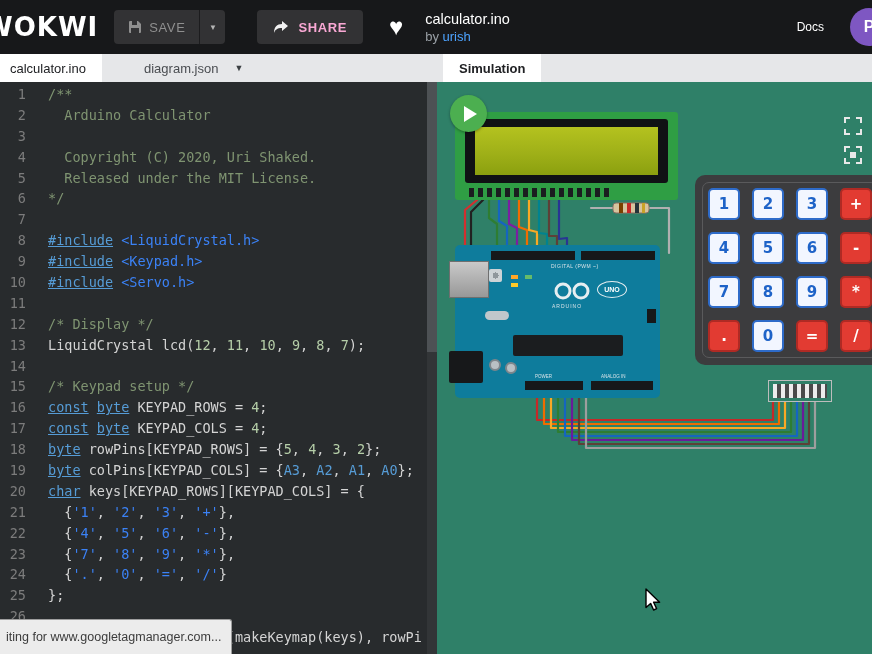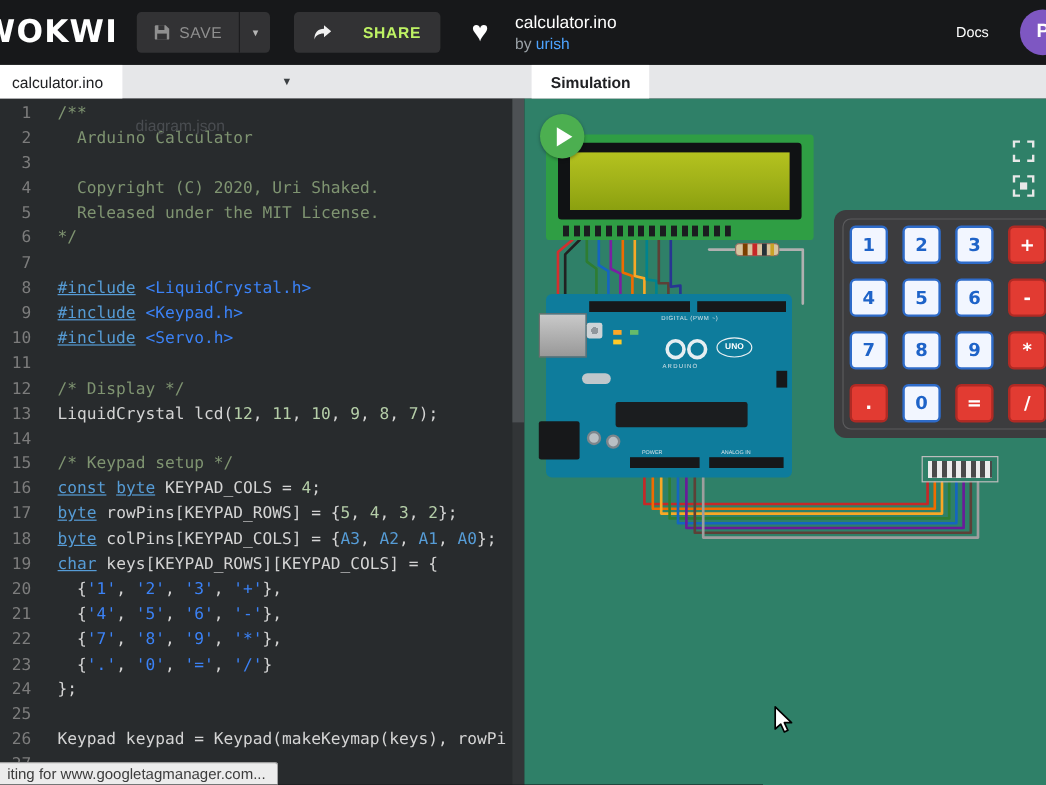--- a/index.html
+++ b/index.html
@@ -12,39 +12,39 @@
             display:flex; align-items:center; z-index:20; }
   .logo { font-family:"DejaVu Sans", sans-serif; font-weight:800; font-size:26px; color:#fff;
           margin-left:-16px; letter-spacing:1px; flex:none; }
   .btn { display:flex; align-items:center; background:#323234; height:34px; border-radius:4px;
          overflow:hidden; flex:none; cursor:pointer; }
   .save-group { margin-left:16px; }
   .save-main { display:flex; gap:7px; align-items:center; padding:0 14px; color:#8f8f8f;
                font-weight:400; font-size:13px; letter-spacing:0.6px; height:100%; }
   .save-caret { width:26px; height:100%; display:flex; align-items:center; justify-content:center;
                 border-left:1px solid #1c1c1e; color:#b5b5b5; font-size:8px; }
-  .share-btn { margin-left:20px; padding:0 16px; gap:25px; color:#bef264; font-weight:700;
+  .share-btn { margin-left:32px; padding:0 16px; gap:9px; color:#f9a8d4; font-weight:700;
                font-size:13px; letter-spacing:0.6px; }
   .heart { margin-left:26px; color:#fff; font-size:24px; line-height:1; flex:none; }
   .title-block { margin-left:22px; display:flex; flex-direction:column; gap:2px; flex:none; }
   .proj-title { color:#fff; font-size:14.5px; }
   .byline { font-size:13px; color:#9aa0a6; }
   .byline .author { color:#4da3ff; }
   .docs { margin-left:auto; margin-right:26px; color:#fff; font-size:12px; flex:none; cursor:pointer; }
   .avatar { width:38px; height:38px; border-radius:50%; background:#7e57c2; color:#fff;
             font-weight:700; font-size:16px; display:flex; align-items:center; justify-content:center;
             margin-right:-16px; flex:none; }
 
   
   .tabstrip { position:absolute; top:54px; left:0; right:0; height:28px; background:#e6e7e9; z-index:19; }
   .tab { position:absolute; top:0; height:28px; display:flex; align-items:center; padding:0 16px;
          font-size:13px; color:#4a4d51; cursor:pointer; white-space:nowrap; }
   .tab.active { background:#fff; color:#202124; }
   #tab-file { left:-6px; }
-  #tab-diagram { left:97px;margin-top:36px; }
+  #tab-diagram { left:128px; }
   #tab-caret { left:228px; width:22px; justify-content:center; padding:0; font-size:9px; color:#3c4043; }
   #tab-sim { left:443px; font-weight:700; }
 
   
   .editor { position:absolute; top:82px; left:0; width:437px; height:572px; background:#282b2d;
             overflow:hidden; font-family:"DejaVu Sans Mono", monospace; font-size:13.5px; }
   .gutter { position:absolute; top:2px; left:0; width:26px; text-align:right; color:#7c7c7c; }
   .gutter .ln { height:20.9px; line-height:20.9px; }
   .code { position:absolute; top:2px; left:48px; color:#d4d4d4; }
   .cline { height:20.9px; line-height:20.9px; white-space:pre; }
@@ -112,21 +112,21 @@
   .key.blue { background:#f2f6ff; color:#1e63c8; border:2px solid #2e6bc9; }
   .key.red  { background:#e23b32; color:#fff; border:2px solid #b02a24; }
   .kp-conn { position:absolute; left:331px; top:298px; width:64px; height:22px; background:#ececec;
              border:1px solid #bdbdbd; z-index:2;
              background-image:repeating-linear-gradient(90deg,#4a4a4a 0 4px, #ececec 4px 8px);
              background-clip:content-box; padding:3px 4px; }
 
   .cursor-layer { position:absolute; left:205px; top:505px; z-index:6; pointer-events:none; }
 
   
-  .status-bubble { position:absolute; left:0; bottom:0; height:19px; z-index:30; background:#ececec;
+  .status-bubble { position:absolute; left:0; bottom:0; height:35px; z-index:30; background:#ececec;
                    border:1px solid #9e9e9e; border-left:none; border-bottom:none;
                    border-radius:0 3px 0 0; color:#3c3c3c; font-size:12.5px;
                    display:flex; align-items:center; padding:0 10px 0 6px; white-space:nowrap; }
 </style>
 </head>
 <body>
 
 <div id="app">
 
   <div class="topbar">
@@ -215,20 +215,21 @@
         <div class="cline"><span class="s-cm">*/</span></div>
         <div class="cline"></div>
         <div class="cline"><span class="s-kw">#include</span><span class="s-pl"> </span><span class="s-st">&lt;LiquidCrystal.h&gt;</span></div>
         <div class="cline"><span class="s-kw">#include</span><span class="s-pl"> </span><span class="s-st">&lt;Keypad.h&gt;</span></div>
         <div class="cline"><span class="s-kw">#include</span><span class="s-pl"> </span><span class="s-st">&lt;Servo.h&gt;</span></div>
         <div class="cline"></div>
         <div class="cline"><span class="s-cm">/* Display */</span></div>
         <div class="cline"><span class="s-pl">LiquidCrystal lcd(</span><span class="s-nu">12</span><span class="s-pl">, </span><span class="s-nu">11</span><span class="s-pl">, </span><span class="s-nu">10</span><span class="s-pl">, </span><span class="s-nu">9</span><span class="s-pl">, </span><span class="s-nu">8</span><span class="s-pl">, </span><span class="s-nu">7</span><span class="s-pl">);</span></div>
         <div class="cline"></div>
         <div class="cline"><span class="s-cm">/* Keypad setup */</span></div>
+        <div class="cline"><span class="s-kw">const</span><span class="s-pl"> </span><span class="s-kw">byte</span><span class="s-pl"> KEYPAD_ROWS = </span><span class="s-nu">4</span><span class="s-pl">;</span></div>
         <div class="cline"><span class="s-kw">const</span><span class="s-pl"> </span><span class="s-kw">byte</span><span class="s-pl"> KEYPAD_COLS = </span><span class="s-nu">4</span><span class="s-pl">;</span></div>
         <div class="cline"><span class="s-kw">byte</span><span class="s-pl"> rowPins[KEYPAD_ROWS] = {</span><span class="s-nu">5</span><span class="s-pl">, </span><span class="s-nu">4</span><span class="s-pl">, </span><span class="s-nu">3</span><span class="s-pl">, </span><span class="s-nu">2</span><span class="s-pl">};</span></div>
         <div class="cline"><span class="s-kw">byte</span><span class="s-pl"> colPins[KEYPAD_COLS] = {</span><span class="s-df">A3</span><span class="s-pl">, </span><span class="s-df">A2</span><span class="s-pl">, </span><span class="s-df">A1</span><span class="s-pl">, </span><span class="s-df">A0</span><span class="s-pl">};</span></div>
         <div class="cline"><span class="s-kw">char</span><span class="s-pl"> keys[KEYPAD_ROWS][KEYPAD_COLS] = {</span></div>
         <div class="cline"><span class="s-pl">  {</span><span class="s-st">'1'</span><span class="s-pl">, </span><span class="s-st">'2'</span><span class="s-pl">, </span><span class="s-st">'3'</span><span class="s-pl">, </span><span class="s-st">'+'</span><span class="s-pl">},</span></div>
         <div class="cline"><span class="s-pl">  {</span><span class="s-st">'4'</span><span class="s-pl">, </span><span class="s-st">'5'</span><span class="s-pl">, </span><span class="s-st">'6'</span><span class="s-pl">, </span><span class="s-st">'-'</span><span class="s-pl">},</span></div>
         <div class="cline"><span class="s-pl">  {</span><span class="s-st">'7'</span><span class="s-pl">, </span><span class="s-st">'8'</span><span class="s-pl">, </span><span class="s-st">'9'</span><span class="s-pl">, </span><span class="s-st">'*'</span><span class="s-pl">},</span></div>
         <div class="cline"><span class="s-pl">  {</span><span class="s-st">'.'</span><span class="s-pl">, </span><span class="s-st">'0'</span><span class="s-pl">, </span><span class="s-st">'='</span><span class="s-pl">, </span><span class="s-st">'/'</span><span class="s-pl">}</span></div>
         <div class="cline"><span class="s-pl">};</span></div>
         <div class="cline"></div>

